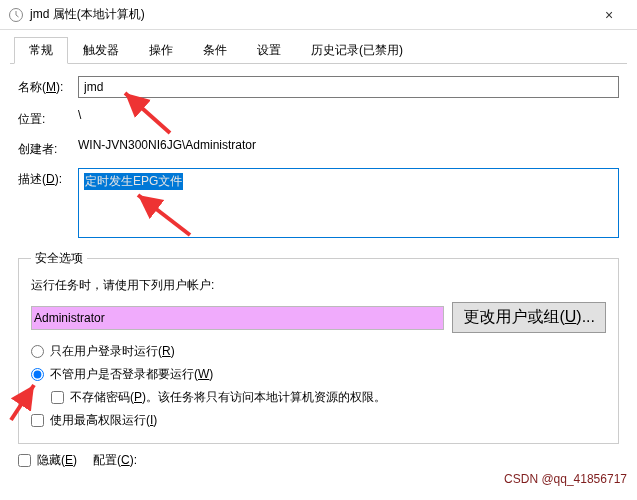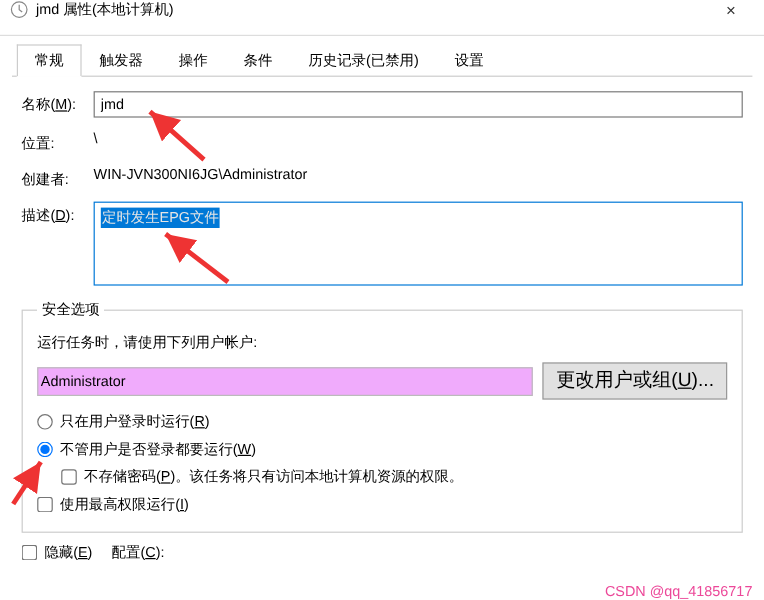--- a/index.html
+++ b/index.html
@@ -1,17 +1,17 @@
 <!DOCTYPE html>
 <html><head>
 <meta charset="utf-8">
 <style>
 * { box-sizing: border-box; margin: 0; padding: 0; }
 body { font-family: "Microsoft YaHei", "Segoe UI", sans-serif; font-size: 12px; background: #fff; width: 637px; height: 500px; overflow: hidden; position: relative; }
-.titlebar { height: 30px; display: flex; align-items: flex-start; padding: 0 8px; border-bottom: 1px solid #ddd; }
+.titlebar { height: 30px; display: flex; align-items: center; padding: 0 8px; border-bottom: 1px solid #ddd; }
 .titlebar .icon { width: 16px; height: 16px; margin-right: 6px; }
 .titlebar .title { flex: 1; }
 .titlebar .close { width: 40px; text-align: center; font-size: 14px; color: #333; cursor: pointer; }
 .tabs { display: flex; border-bottom: 1px solid #ccc; margin: 6px 10px 0 10px; padding-left: 4px; }
 .tab { padding: 4px 14px; border: 1px solid transparent; position: relative; top: 1px; cursor: pointer; }
 .tab.active { border: 1px solid #ccc; border-bottom: 1px solid #fff; background: #fff; }
 .content { padding: 12px 18px 0 18px; }
 .row { display: flex; align-items: flex-start; margin-bottom: 10px; }
 .row .lbl { width: 60px; padding-top: 3px; }
 .row .val { flex: 1; }
@@ -25,21 +25,21 @@
 .user-input { flex: 1; border: 1px solid #bbb; background: #f0abfc; padding: 4px 2px; font-family: inherit; font-size: 12px; }
 .btn { border: 1px solid #999; background: #e1e1e1; padding: 4px 10px; font-family: inherit; font-size: 16px; cursor: pointer; }
 .radio-row, .check-row { display: flex; align-items: center; margin-bottom: 6px; }
 .radio-row input, .check-row input { margin-right: 6px; }
 .indent { margin-left: 20px; }
 .footer { display: flex; padding: 8px 18px; }
 .footer .lbl2 { margin-left: 16px; margin-right: 6px; }
 .combo { border: 1px solid #999; background: #e9e9e9; padding: 3px 24px 3px 6px; font-family: inherit; font-size: 12px; position: relative; min-width: 260px; display: inline-block; }
 .combo::after { content: "▾"; position: absolute; right: 6px; top: 3px; color: #555; }
 .arrow { position: absolute; pointer-events: none; }
-.watermark { position: absolute; right: 10px; bottom: 0; color: #ec4899; font-size: 12px; margin-top: 47px; }
+.watermark { position: absolute; right: 10px; bottom: 14px; color: #7f1d1d; font-size: 12px; margin-top: 47px; }
 .ul { text-decoration: underline; }
 </style>
 </head>
 <body>
 
 <div class="titlebar">
   <span class="icon">
     <svg viewBox="0 0 16 16">
         <circle cx="8" cy="8" r="6.5" fill="none" stroke="#888" stroke-width="1"></circle>
         <path d="M8 4v4l2.5 2" stroke="#888" stroke-width="1" fill="none"></path>
@@ -47,22 +47,22 @@
   </span>
   <span class="title">jmd 属性(本地计算机)</span>
   <span class="close">×</span>
 </div>
 
 <div class="tabs">
   <div class="tab active">常规</div>
   <div class="tab">触发器</div>
   <div class="tab">操作</div>
   <div class="tab">条件</div>
+  <div class="tab">设置</div>
   <div class="tab">历史记录(已禁用)</div>
-  <div class="tab">设置</div>
 </div>
 
 <div class="content">
   <div class="row">
     <div class="lbl"><span>名称(<span class="ul">M</span>):</span></div>
     <div class="val"><input class="input" value="jmd" style=""></div>
   </div>
   <div class="row">
     <div class="lbl">位置:</div>
     <div class="val">\</div>

